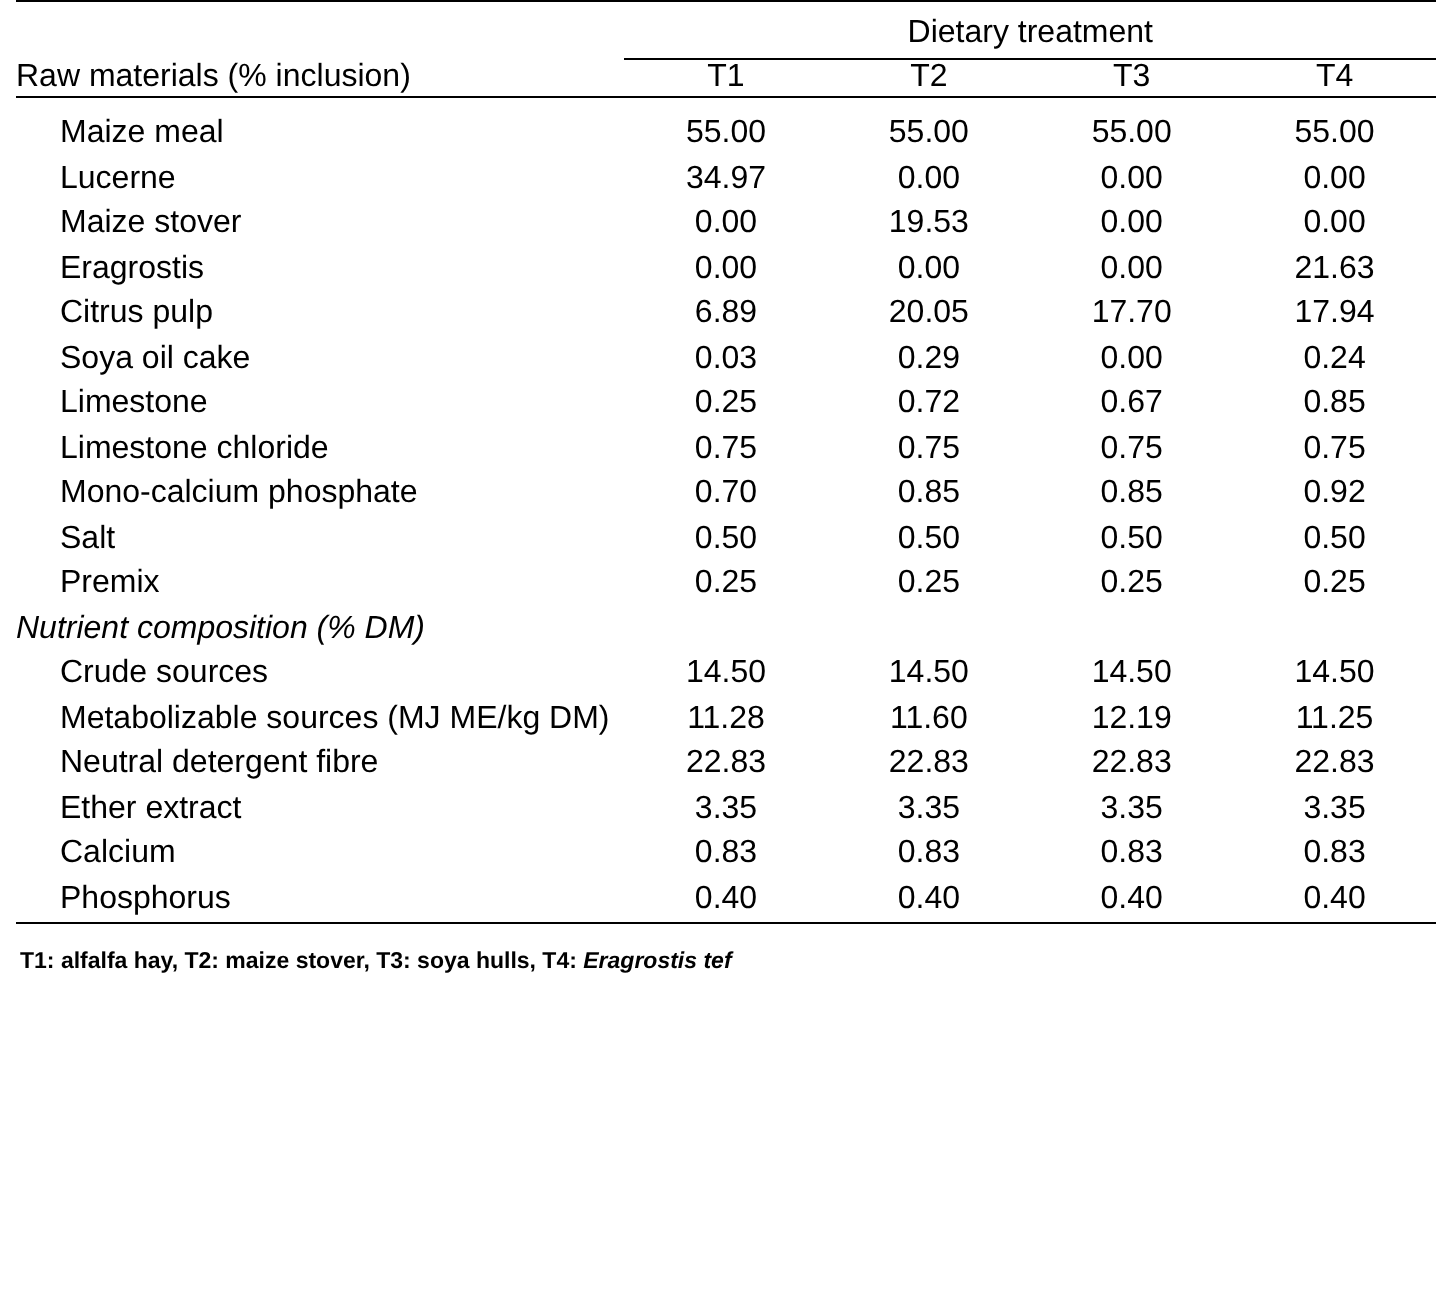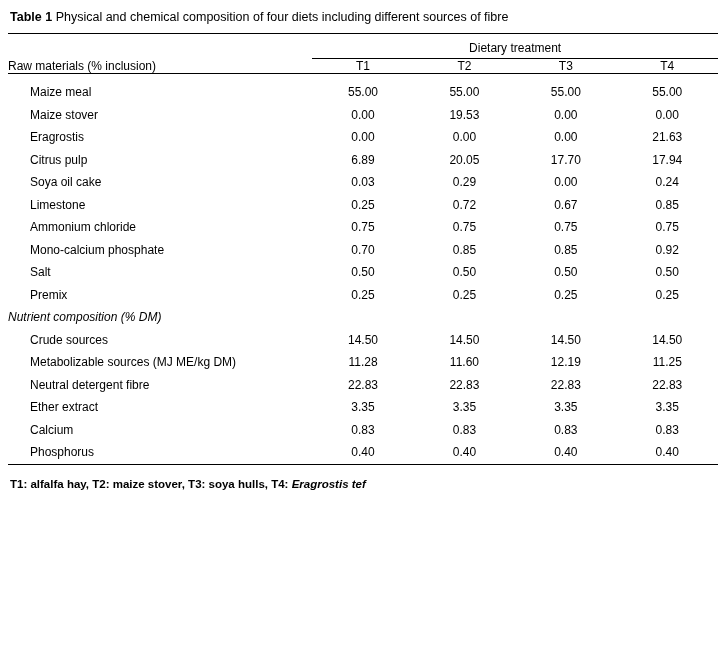--- a/index.html
+++ b/index.html
@@ -27,21 +27,21 @@
     font-size: 12.5px;
     line-height: 1.2;
   }
   .caption .cap-label {
     font-weight: bold;
   }
   table.tbl {
     width: 100%;
     border-collapse: collapse;
     table-layout: fixed;
-    font-size: 12px;
+    font-size: 16px;
   }
   table.tbl td, table.tbl th {
     padding: 0;
     font-weight: normal;
     vertical-align: bottom;
   }
   .rule-top td {
     border-top: 1.5px solid #000;
   }
   .spacer-row td {
@@ -102,24 +102,20 @@
   }
   .hdr-label {
     text-align: left;
   }
 </style>
 </head>
 <body>
 
 <div class="page">
 
-  <div class="caption">
-    <span class="cap-label">Table 1</span>
-    <span>Physical and chemical composition of four diets including different sources of fibre</span>
-  </div>
 
   <table class="tbl">
     <colgroup>
       <col class="col-label">
       <col class="col-val">
       <col class="col-val">
       <col class="col-val">
       <col class="col-val">
     </colgroup>
     <tbody>
@@ -156,20 +152,27 @@
       </tr>
 
       <tr class="data-row">
         <td class="col-label">Maize meal</td>
         <td class="col-val">55.00</td>
         <td class="col-val">55.00</td>
         <td class="col-val">55.00</td>
         <td class="col-val">55.00</td>
       </tr>
       <tr class="data-row">
+        <td class="col-label">Lucerne</td>
+        <td class="col-val">34.97</td>
+        <td class="col-val">0.00</td>
+        <td class="col-val">0.00</td>
+        <td class="col-val">0.00</td>
+      </tr>
+      <tr class="data-row">
         <td class="col-label">Maize stover</td>
         <td class="col-val">0.00</td>
         <td class="col-val">19.53</td>
         <td class="col-val">0.00</td>
         <td class="col-val">0.00</td>
       </tr>
       <tr class="data-row">
         <td class="col-label">Eragrostis</td>
         <td class="col-val">0.00</td>
         <td class="col-val">0.00</td>
@@ -191,21 +194,21 @@
         <td class="col-val">0.24</td>
       </tr>
       <tr class="data-row">
         <td class="col-label">Limestone</td>
         <td class="col-val">0.25</td>
         <td class="col-val">0.72</td>
         <td class="col-val">0.67</td>
         <td class="col-val">0.85</td>
       </tr>
       <tr class="data-row">
-        <td class="col-label">Ammonium chloride</td>
+        <td class="col-label">Limestone chloride</td>
         <td class="col-val">0.75</td>
         <td class="col-val">0.75</td>
         <td class="col-val">0.75</td>
         <td class="col-val">0.75</td>
       </tr>
       <tr class="data-row">
         <td class="col-label">Mono-calcium phosphate</td>
         <td class="col-val">0.70</td>
         <td class="col-val">0.85</td>
         <td class="col-val">0.85</td>

